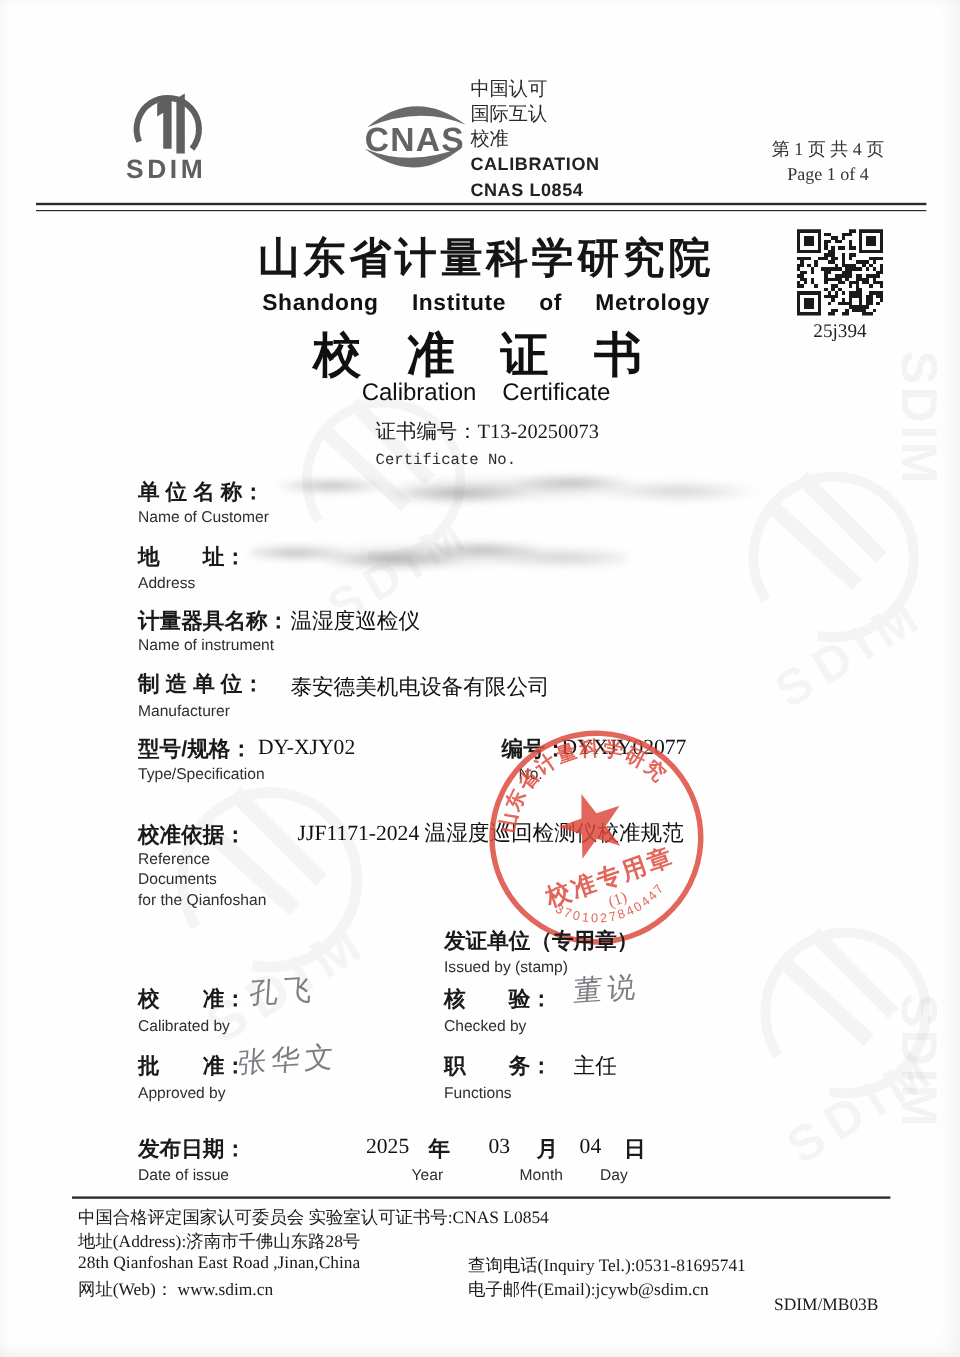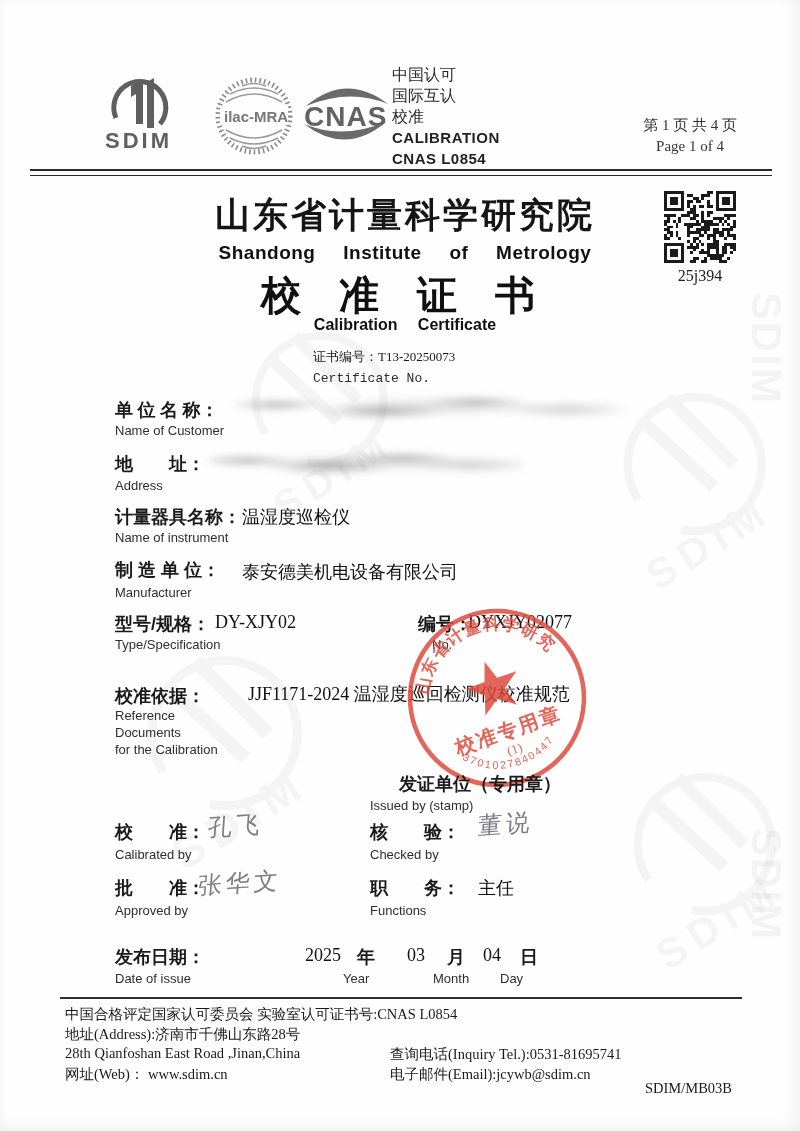--- a/index.html
+++ b/index.html
@@ -10,22 +10,22 @@
   
   .accred-zh{font-family:"Liberation Serif",serif;font-size:16px;line-height:21px;color:#2a2a2a;}
   .accred-en{font-weight:bold;font-size:15px;line-height:21px;color:#222;letter-spacing:.5px;}
   .pageinfo{font-family:"Liberation Serif",serif;font-size:15px;color:#333;text-align:center;line-height:21px;}
   .dblrule{left:30px;top:169px;width:742px;height:4px;border-top:2.5px solid #2b2b2b;border-bottom:1.2px solid #2b2b2b;}
   
   .tblock{left:90px;width:630px;text-align:center;}
   .inst-zh{font-family:"Liberation Serif",serif;font-weight:600;font-size:35px;letter-spacing:3px;color:#151515;}
   .inst-en{font-weight:bold;font-size:19px;word-spacing:22px;letter-spacing:.5px;color:#111;}
   .cert-zh{font-family:"Liberation Serif",serif;font-weight:bold;font-size:40px;letter-spacing:14px;color:#101010;}
-  .cert-en{font-weight:bold;font-size:16px;word-spacing:16px;color:#111;}
-  .certno{font-family:"Liberation Serif",serif;font-size:13px;color:#1a1a1a;}
+  .cert-en{font-weight:normal;font-size:20px;word-spacing:16px;color:#111;}
+  .certno{font-family:"Liberation Serif",serif;font-size:17px;color:#1a1a1a;}
   .certno-en{font-size:13px;color:#2c2c2c;margin-top:5px;font-family:Liberation Mono, monospace;}
   
   .lz{font-weight:bold;font-size:18px;color:#1a1a1a;white-space:nowrap;}
   .le{font-size:13px;color:#2e2e2e;white-space:nowrap;}
   .val{font-family:"Liberation Serif",serif;font-size:18px;color:#111;white-space:nowrap;}
   .smudge{filter:blur(3px);border-radius:10px;background:
     radial-gradient(ellipse 70px 10px at 12% 42%,rgba(125,125,125,.5),transparent 70%),
     radial-gradient(ellipse 90px 12px at 38% 62%,rgba(105,105,105,.45),transparent 70%),
     radial-gradient(ellipse 75px 10px at 62% 34%,rgba(135,135,135,.5),transparent 70%),
     radial-gradient(ellipse 95px 13px at 84% 56%,rgba(150,150,150,.4),transparent 72%),
@@ -86,35 +86,20 @@
   <div class="abs wm-edge" style="left:742px;top:828px;">SDIM</div>
 
   <div class="abs" style="left:93px;top:72px;">
     <svg width="94" height="80" viewBox="0 0 94 80">
       <g fill="none" stroke="#5f5f5f" stroke-width="5">
         <path d="M23 46 a26 26 0 1 1 44 6"></path>
       </g>
       <path d="M38 14 L50 8 L50 52 L43 52 L43 22 L38 25 Z" fill="#5f5f5f"></path>
       <path d="M54 10 L61 6 L61 56 L54 56 Z" fill="#5f5f5f"></path>
       <text x="12" y="76" font-family="Liberation Sans,sans-serif" font-size="22" font-weight="bold" fill="#5f5f5f" letter-spacing="3">SDIM</text>
-    </svg>
-  </div>
-  <div class="abs" style="left:212px;top:76px;">
-    <svg width="84" height="80" viewBox="0 0 84 80">
-      <circle cx="42" cy="40" r="36" fill="none" stroke="#8a8a8a" stroke-width="5" stroke-dasharray="1.6,3"></circle>
-      <g fill="none" stroke="#9a9a9a" stroke-width="1.6">
-        <path d="M14 26 q28 -16 56 0"></path>
-          <path d="M18 18 q24 -12 48 0"></path>
-        <path d="M14 54 q28 16 56 0"></path>
-          <path d="M18 62 q24 12 48 0"></path>
-        <path d="M30 70 q12 5 24 0"></path>
-          <path d="M30 10 q12 -5 24 0"></path>
-      </g>
-      <rect x="8" y="31" width="68" height="18" fill="#fefefe"></rect>
-      <text x="12" y="46" font-family="Liberation Sans,sans-serif" font-size="15" font-weight="bold" fill="#777">ilac-MRA</text>
     </svg>
   </div>
   <div class="abs" style="left:300px;top:82px;">
     <svg width="92" height="64" viewBox="0 0 92 64">
       <path d="M6 24 Q46 -10 88 22 Q50 6 6 24 Z" fill="#6a6a6a"></path>
       <path d="M86 40 Q46 74 4 42 Q42 58 86 40 Z" fill="#6a6a6a"></path>
       <text x="4" y="44" font-family="Liberation Sans,sans-serif" font-size="28" font-weight="bold" fill="#636363" letter-spacing="1">CNAS</text>
     </svg>
   </div>
 
@@ -450,21 +435,21 @@
 
   <div class="abs tblock inst-zh" style="top:192px;">山东省计量科学研究院</div>
   <div class="abs tblock inst-en" style="top:242px;">Shandong Institute of Metrology</div>
   <div class="abs tblock cert-zh" style="top:268px;">校 准 证 书</div>
   <div class="abs tblock cert-en" style="top:316px;">Calibration Certificate</div>
   <div class="abs" style="left:313px;top:348px;">
     <div class="certno"><span>证书编号：</span><span>T13-20250073</span></div>
     <div class="certno-en">Certificate No.</div>
   </div>
 
-  <div class="abs lz" style="left:115px;top:398px;font-family:Liberation Serif, serif;">单 位 名 称：</div>
+  <div class="abs lz" style="left:115px;top:398px;">单 位 名 称：</div>
   <div class="abs le" style="left:115px;top:423px;">Name of Customer</div>
   <div class="abs smudge" style="left:228px;top:391px;width:402px;height:33px;"></div>
 
   <div class="abs lz" style="left:115px;top:452px;">地　　址：</div>
   <div class="abs le" style="left:115px;top:478px;">Address</div>
   <div class="abs smudge" style="left:208px;top:448px;width:315px;height:30px;"></div>
 
   <div class="abs lz" style="left:115px;top:505px;">计量器具名称：</div>
   <div class="abs val" style="left:242px;top:505px;">温湿度巡检仪</div>
   <div class="abs le" style="left:115px;top:530px;">Name of instrument</div>
@@ -477,42 +462,42 @@
   <div class="abs val" style="left:215px;top:612px;">DY-XJY02</div>
   <div class="abs le" style="left:115px;top:637px;">Type/Specification</div>
   <div class="abs lz" style="left:418px;top:612px;">编号：</div>
   <div class="abs val" style="left:468px;top:612px;">DYXJY02077</div>
   <div class="abs le" style="left:432px;top:637px;">No.</div>
 
   <div class="abs lz" style="left:115px;top:684px;">校准依据：</div>
   <div class="abs val" style="left:216px;top:682px;margin-left:32px;">JJF1171-2024 温湿度巡回检测仪校准规范</div>
   <div class="abs le" style="left:115px;top:708px;">Reference</div>
   <div class="abs le" style="left:115px;top:725px;text-align:center;">Documents</div>
-  <div class="abs le" style="left:115px;top:742px;">for the Calibration</div>
+  <div class="abs le" style="left:115px;top:742px;">for the Qianfoshan</div>
 
   <div class="abs stamp">
     <svg width="182" height="182" viewBox="0 0 180 180">
       <defs>
         <path id="arcTop" d="M 26.1 66.7 A 68 68 0 0 1 153.9 66.7" fill="none"></path>
         <path id="arcBot" d="M 32.7 130.1 A 70 70 0 0 0 147.3 130.1" fill="none"></path>
       </defs>
       <circle cx="90" cy="90" r="86" fill="none" stroke="#dd4a3c" stroke-width="4.5"></circle>
       <polygon points="90,52 96.5,71.1 116.6,71.3 100.5,83.4 106.5,102.7 90,91 73.5,102.7 79.5,83.4 63.4,71.3 83.5,71.1" fill="#dd4a3c"></polygon>
       <text font-family="Liberation Serif,serif" font-size="16.5" font-weight="bold" fill="#dd4a3c" letter-spacing="1.5">
         <textPath href="#arcTop" startOffset="2">山东省计量科学研究院</textPath>
       </text>
       <text x="90" y="131" text-anchor="middle" font-family="Liberation Serif,serif" font-size="20" font-weight="bold" fill="#dd4a3c" letter-spacing="2">校准专用章</text>
       <text x="90" y="148" text-anchor="middle" font-family="Liberation Serif,serif" font-size="13" fill="#dd4a3c">(1)</text>
       <text font-family="Liberation Sans,sans-serif" font-size="10.5" fill="#dd4a3c" letter-spacing="2">
         <textPath href="#arcBot" startOffset="8">3701027840447</textPath>
       </text>
     </svg>
   </div>
 
-  <div class="abs lz" style="left:370px;top:772px;margin-left:29px;">发证单位（专用章）</div>
+  <div class="abs lz" style="left:370px;top:772px;">发证单位（专用章）</div>
   <div class="abs le" style="left:370px;top:798px;">Issued by (stamp)</div>
 
   <div class="abs lz" style="left:115px;top:820px;">校　　准：</div>
   <div class="abs sig" style="left:208px;top:812px;">孔飞</div>
   <div class="abs le" style="left:115px;top:847px;">Calibrated by</div>
 
   <div class="abs lz" style="left:370px;top:820px;">核　　验：</div>
   <div class="abs sig" style="left:478px;top:810px;">董说</div>
   <div class="abs le" style="left:370px;top:847px;">Checked by</div>
 

